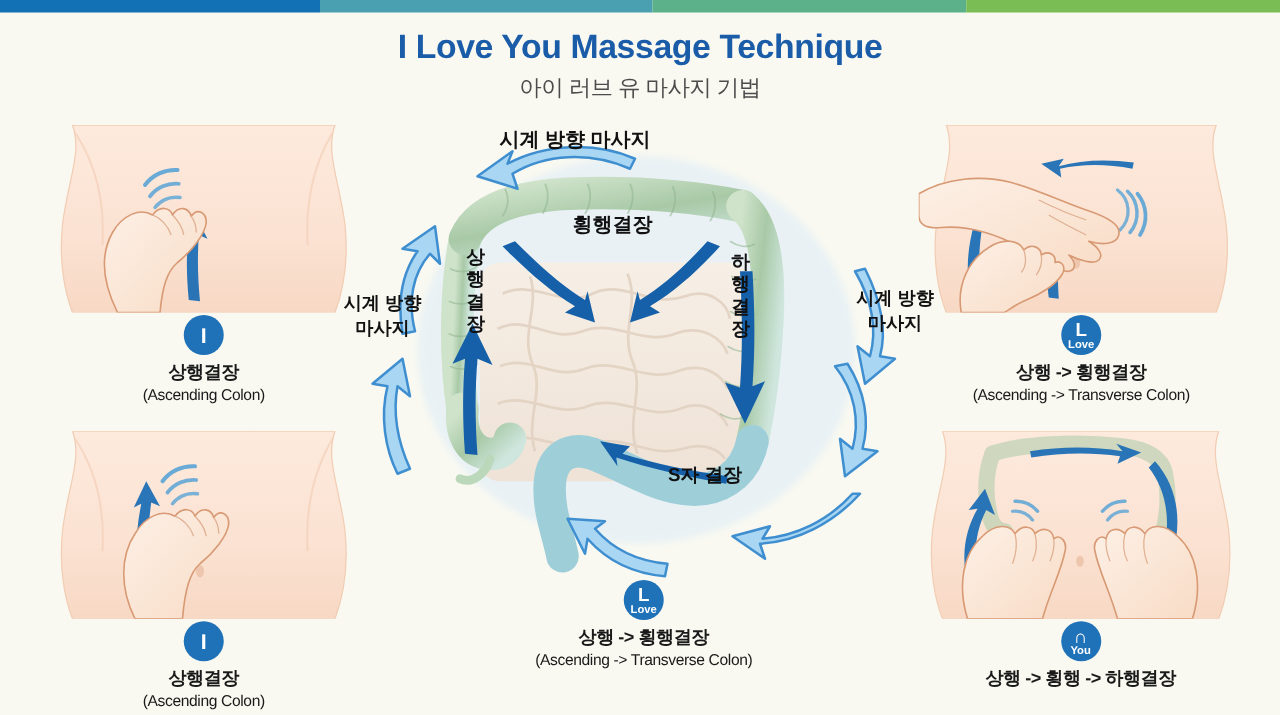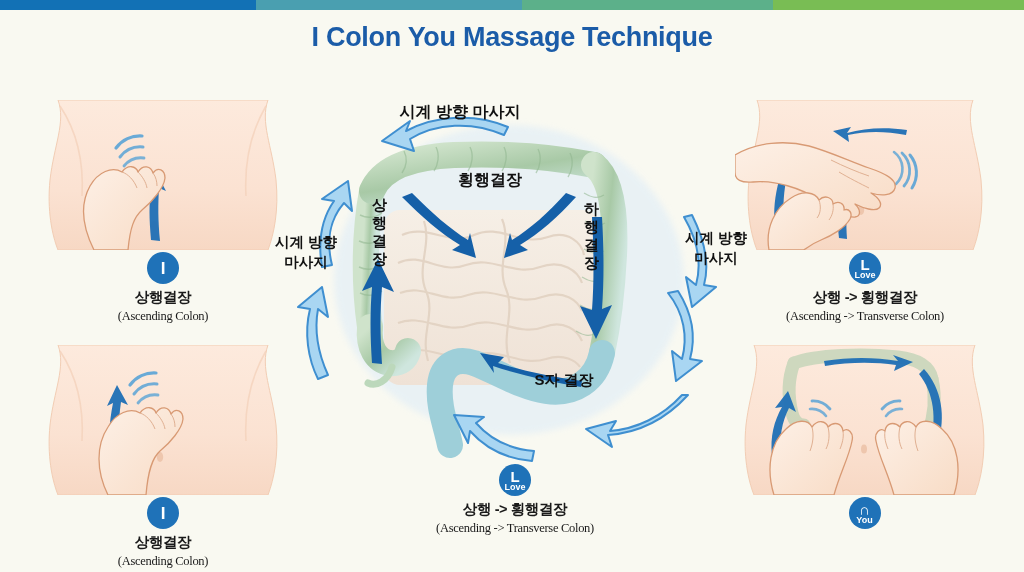--- a/index.html
+++ b/index.html
@@ -27,21 +27,21 @@
   .badge {
     width:32px; height:32px; border-radius:50%;
     background:#1f72b8; color:#fff; margin:0 auto 4px auto;
     display:flex; flex-direction:column; align-items:center; justify-content:center;
     line-height:1;
   }
   .badge-letter { font-size:17px; font-weight:bold; }
   .badge-sub { font-size:9px; font-weight:bold; margin-top:-1px;text-align:center;}
   .badge.tall .badge-letter { font-size:15px; margin-top:1px;}
   .cap-ko { font-size:14.5px; font-weight:bold; color:#1a1a1a; letter-spacing:-0.4px; }
-  .cap-en { font-size:12.5px; color:#1a1a1a; margin-top:2px; letter-spacing:-0.3px;font-family:Liberation Serif, serif; }
+  .cap-en { font-size:12.5px; color:#1a1a1a; margin-top:2px; letter-spacing:-0.3px; }
 
   
   #panel-tl { left:38px;  top:100px; width:250px; }
   #panel-bl { left:38px;  top:345px; width:250px; }
   #panel-tr { left:735px; top:100px; width:260px; }
   #panel-br { left:712px; top:345px; width:305px; }
   #panel-center-cap { left:380px; top:462px; width:270px; }
 
   .abdomen-box { width:100%; height:150px; position:relative; }
   .abdomen-box svg { display:block; width:100%; height:100%; }
@@ -56,21 +56,22 @@
 <body>
 
 <div class="topbar">
   <span class="seg1"></span>
   <span class="seg2"></span>
   <span class="seg3"></span>
   <span class="seg4"></span>
 </div>
 
 <div class="title-wrap">
-  <div class="title">I Colon You Massage Technique</div>
+  <div class="title">I Love You Massage Technique</div>
+  <div class="subtitle">아이 러브 유 마사지 기법</div>
 </div>
 
 <div class="panel" id="panel-tl">
   <div class="abdomen-box">
     <svg viewBox="0 0 250 150" preserveAspectRatio="xMidYMid meet">
       <defs>
         <linearGradient id="skinA" x1="0" y1="0" x2="0" y2="1">
           <stop offset="0%" stop-color="#fdeadd"></stop>
           <stop offset="60%" stop-color="#fbe2d2"></stop>
           <stop offset="100%" stop-color="#f7d8c4"></stop>
@@ -223,20 +224,21 @@
         <path d="M188,82 C186,90 187,98 190,104" fill="none" stroke="#e0b092" stroke-width="1"></path>
         <path d="M173,86 C172,93 174,99 176,104" fill="none" stroke="#e0b092" stroke-width="1"></path>
       </g>
     </svg>
   </div>
   <div class="panel-caption">
     <div class="badge tall">
       <span class="badge-letter">∩</span>
       <span class="badge-sub">You</span>
     </div>
+    <div class="cap-ko">상행 -&gt; 횡행 -&gt; 하행결장</div>
   </div>
 </div>
 
 <div id="center-diagram">
   <svg viewBox="0 0 490 370" preserveAspectRatio="xMidYMid meet">
     <defs>
       <linearGradient id="colonG" x1="0" y1="0" x2="1" y2="1">
         <stop offset="0%" stop-color="#cfe3cb"></stop>
         <stop offset="50%" stop-color="#a8c9a6"></stop>
         <stop offset="100%" stop-color="#cfe6de"></stop>

